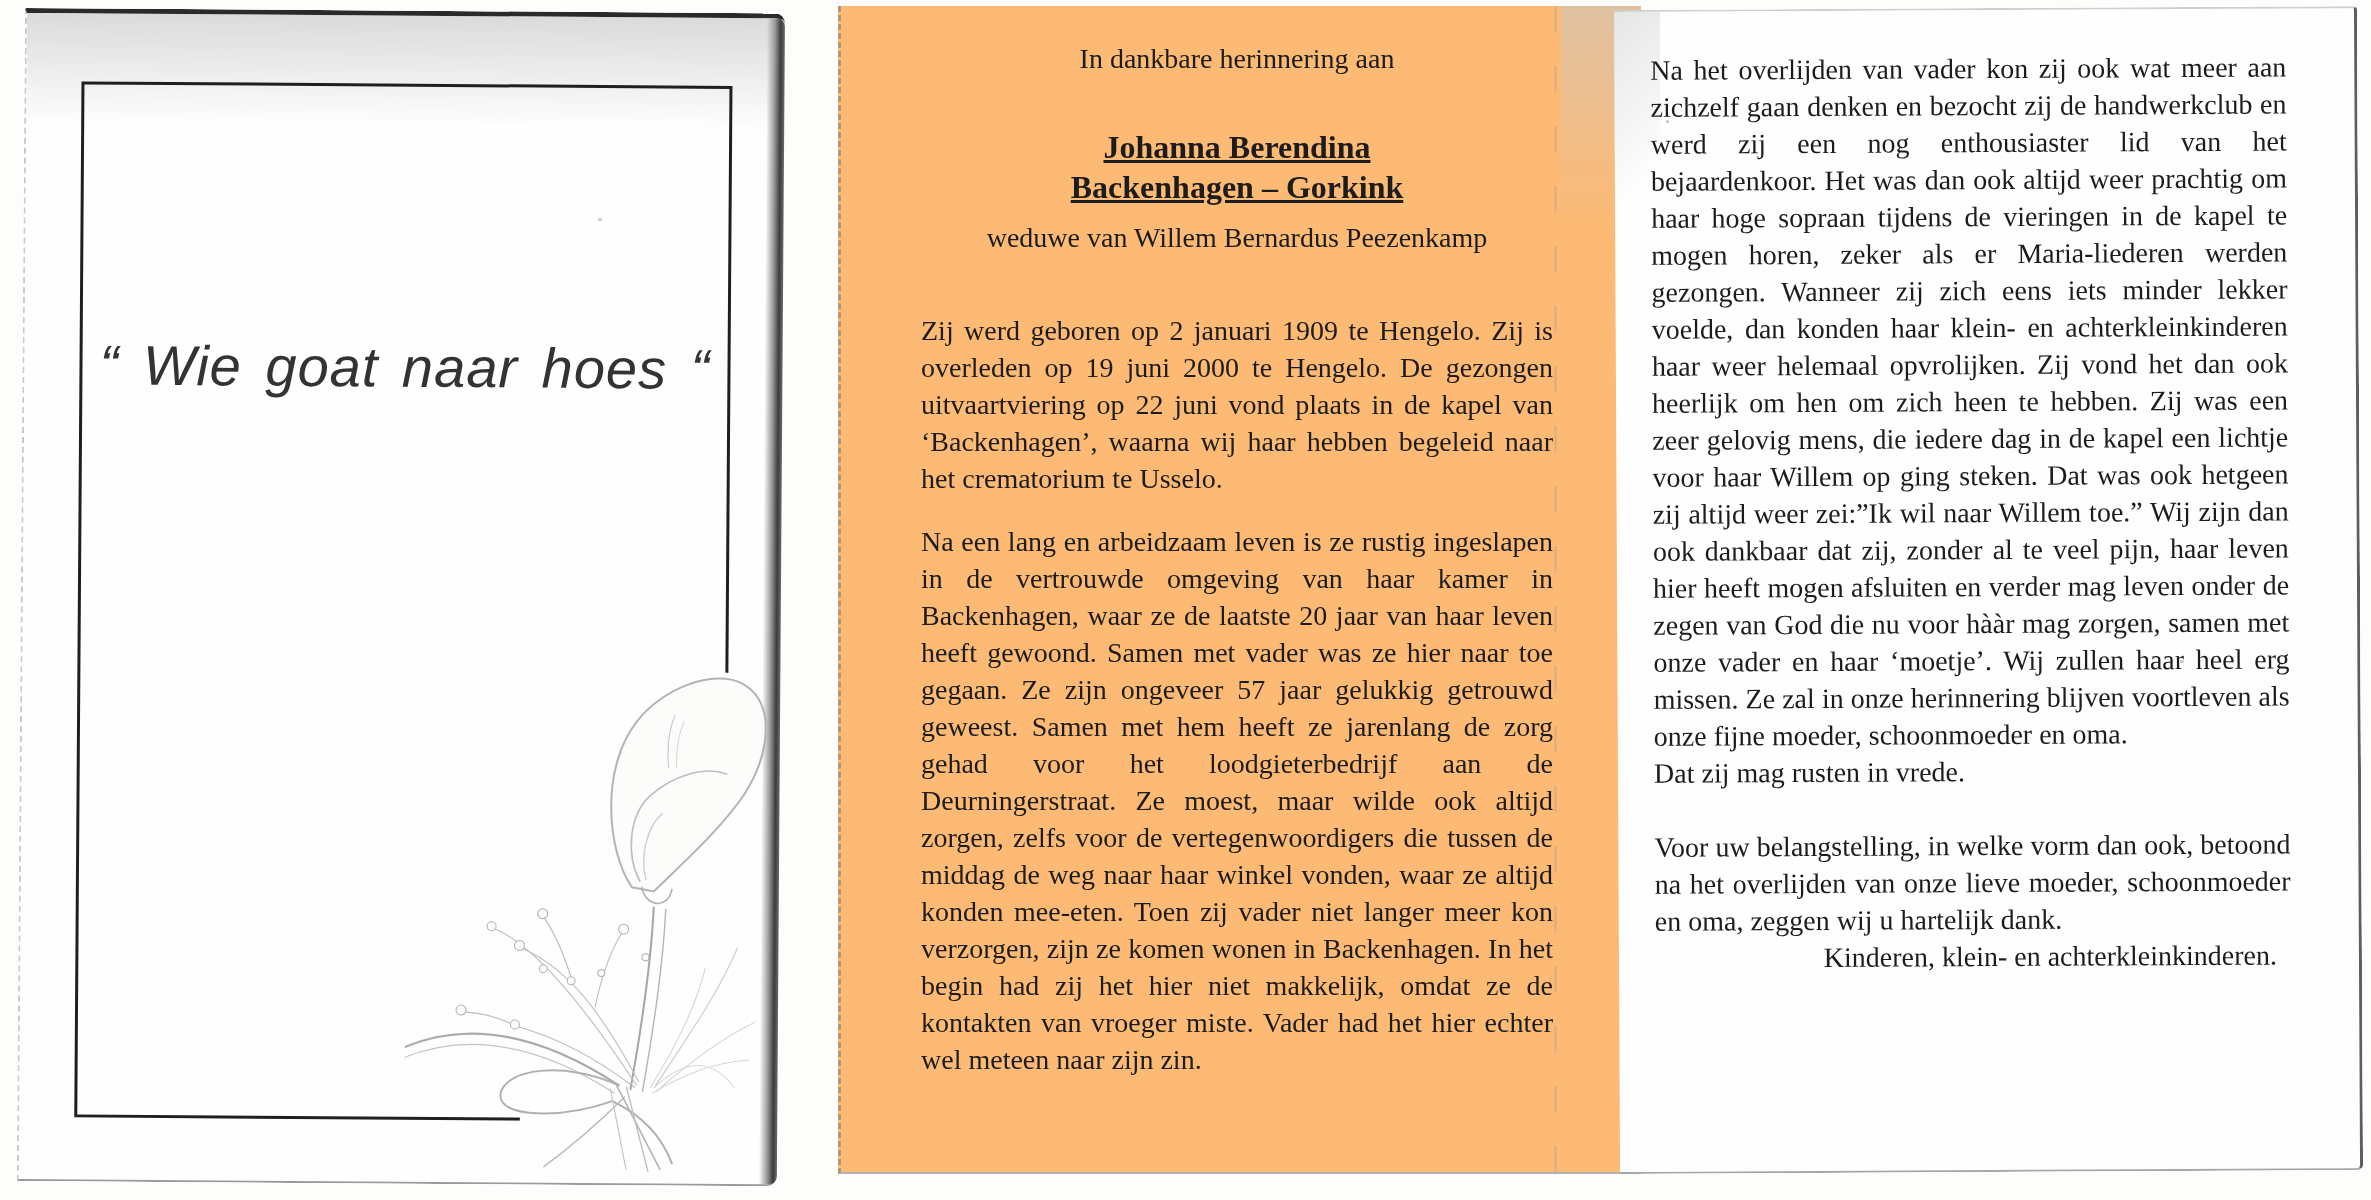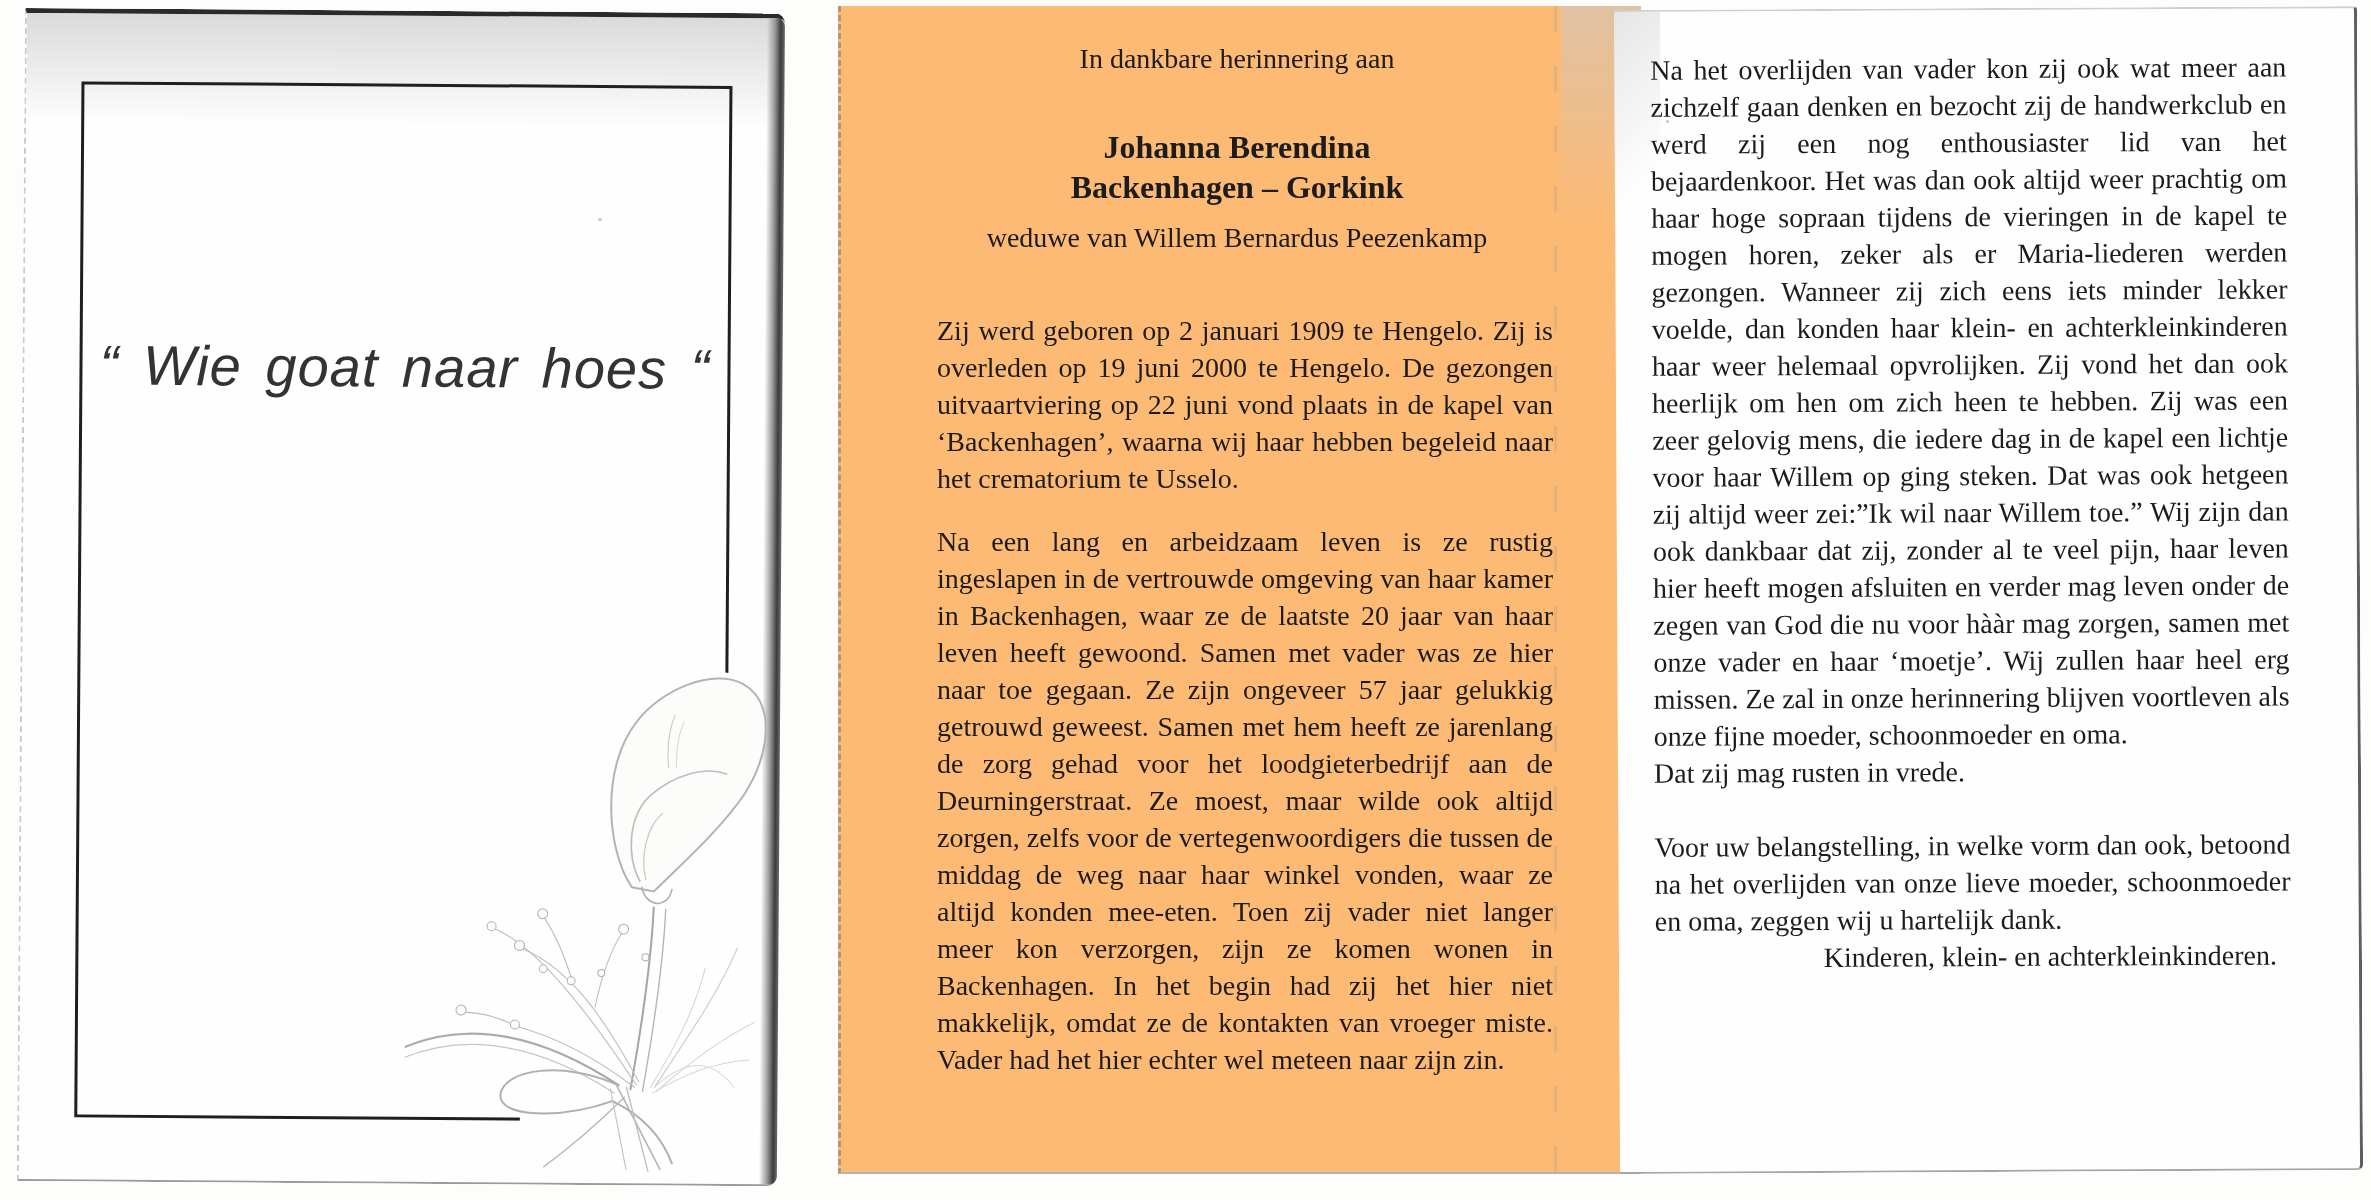--- a/index.html
+++ b/index.html
@@ -92,26 +92,27 @@
   .mid-text .intro {
     text-align: center;
     margin: 0 0 50px 0;
   }
   .mid-text .name {
     text-align: center;
     font-weight: bold;
     font-size: 32px;
     line-height: 40px;
     margin: 0;
+    text-decoration: underline;
   }
   .mid-text .widow {
     text-align: center;
     margin: 12px 0 56px 0;
   }
-  .mid-text p.body { margin: 0 0 26px 16px; }
+  .mid-text p.body { margin: 0 0 26px 0; }
 
   
   .panel-right {
     position: absolute;
     left: 1614px; top: 10px;
     width: 740px; height: 1160px;
     background: #fefefe;
     border-right: 3px solid #5e5e5e;
     border-bottom: 2px solid #a6a6a6;
     border-top: 2px solid #cfcfcf;

